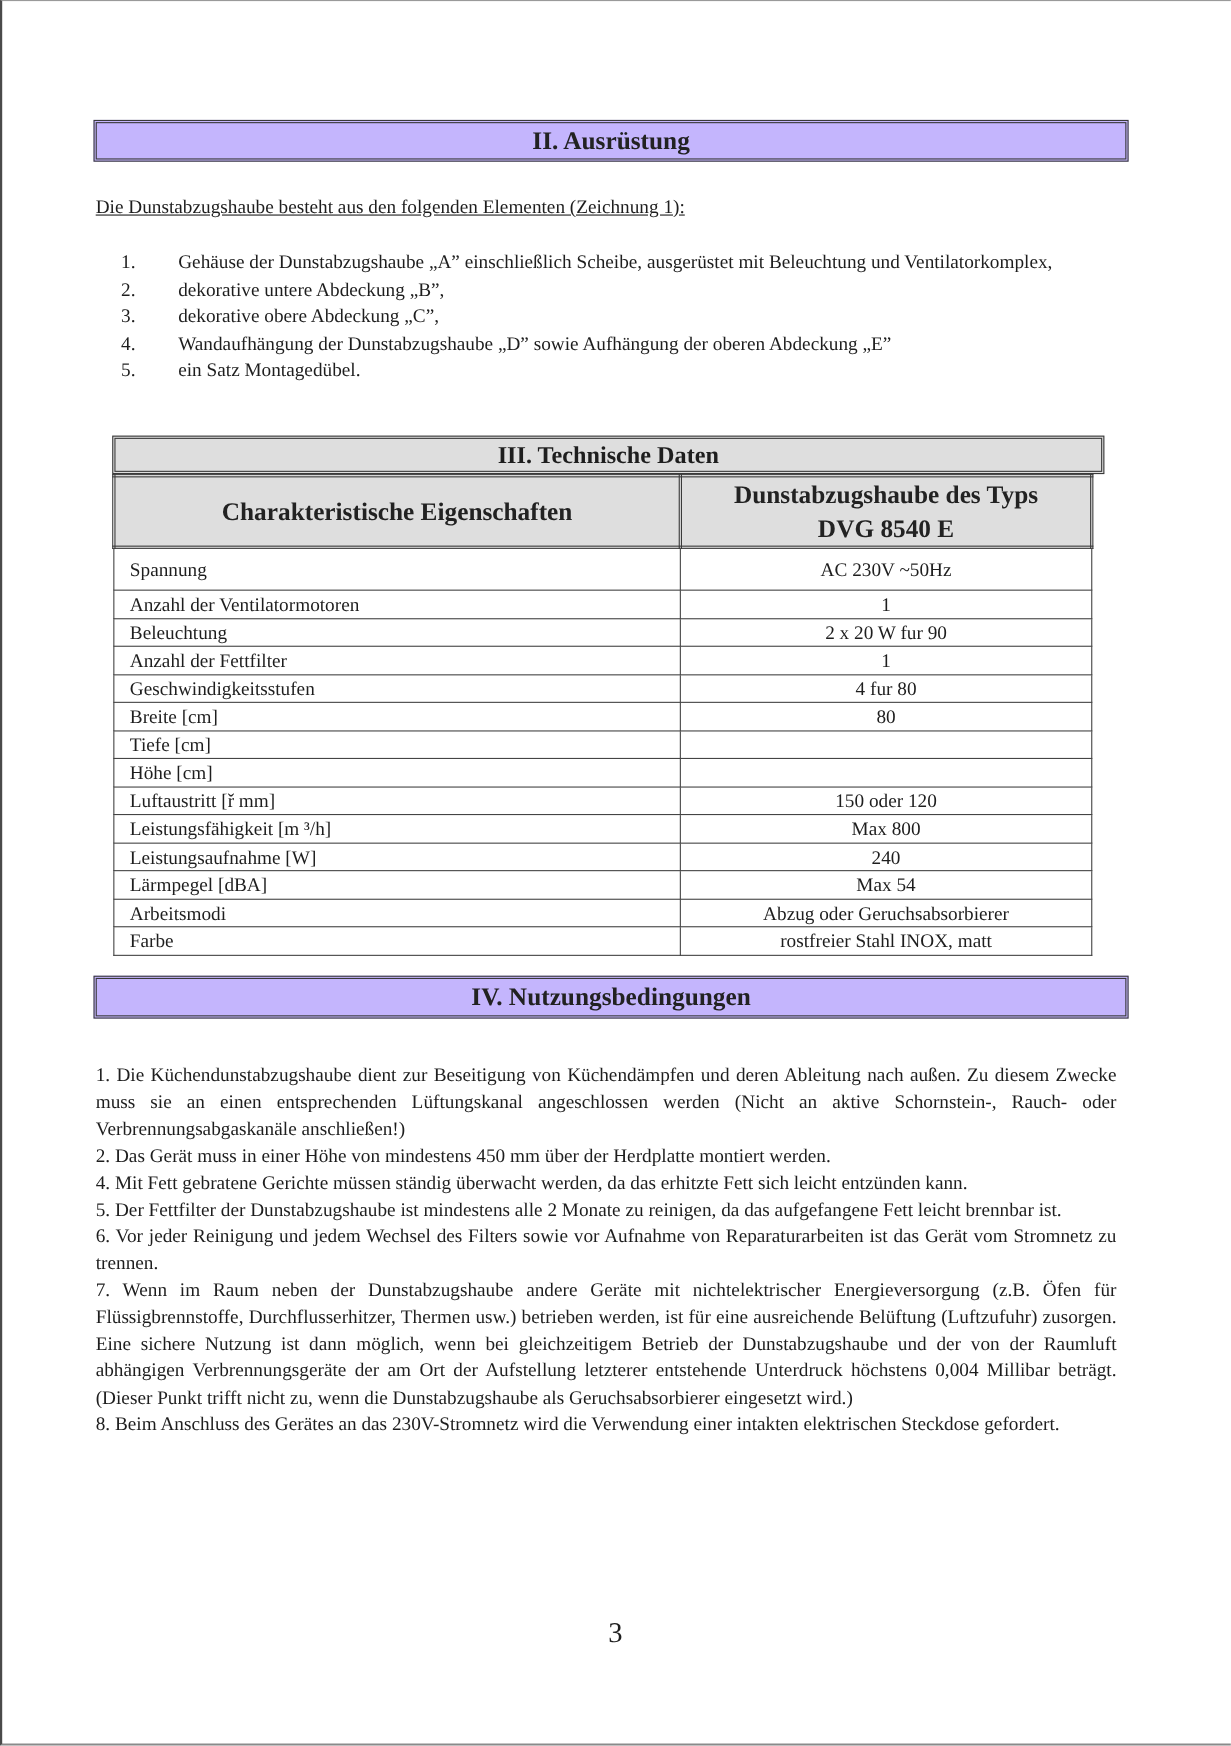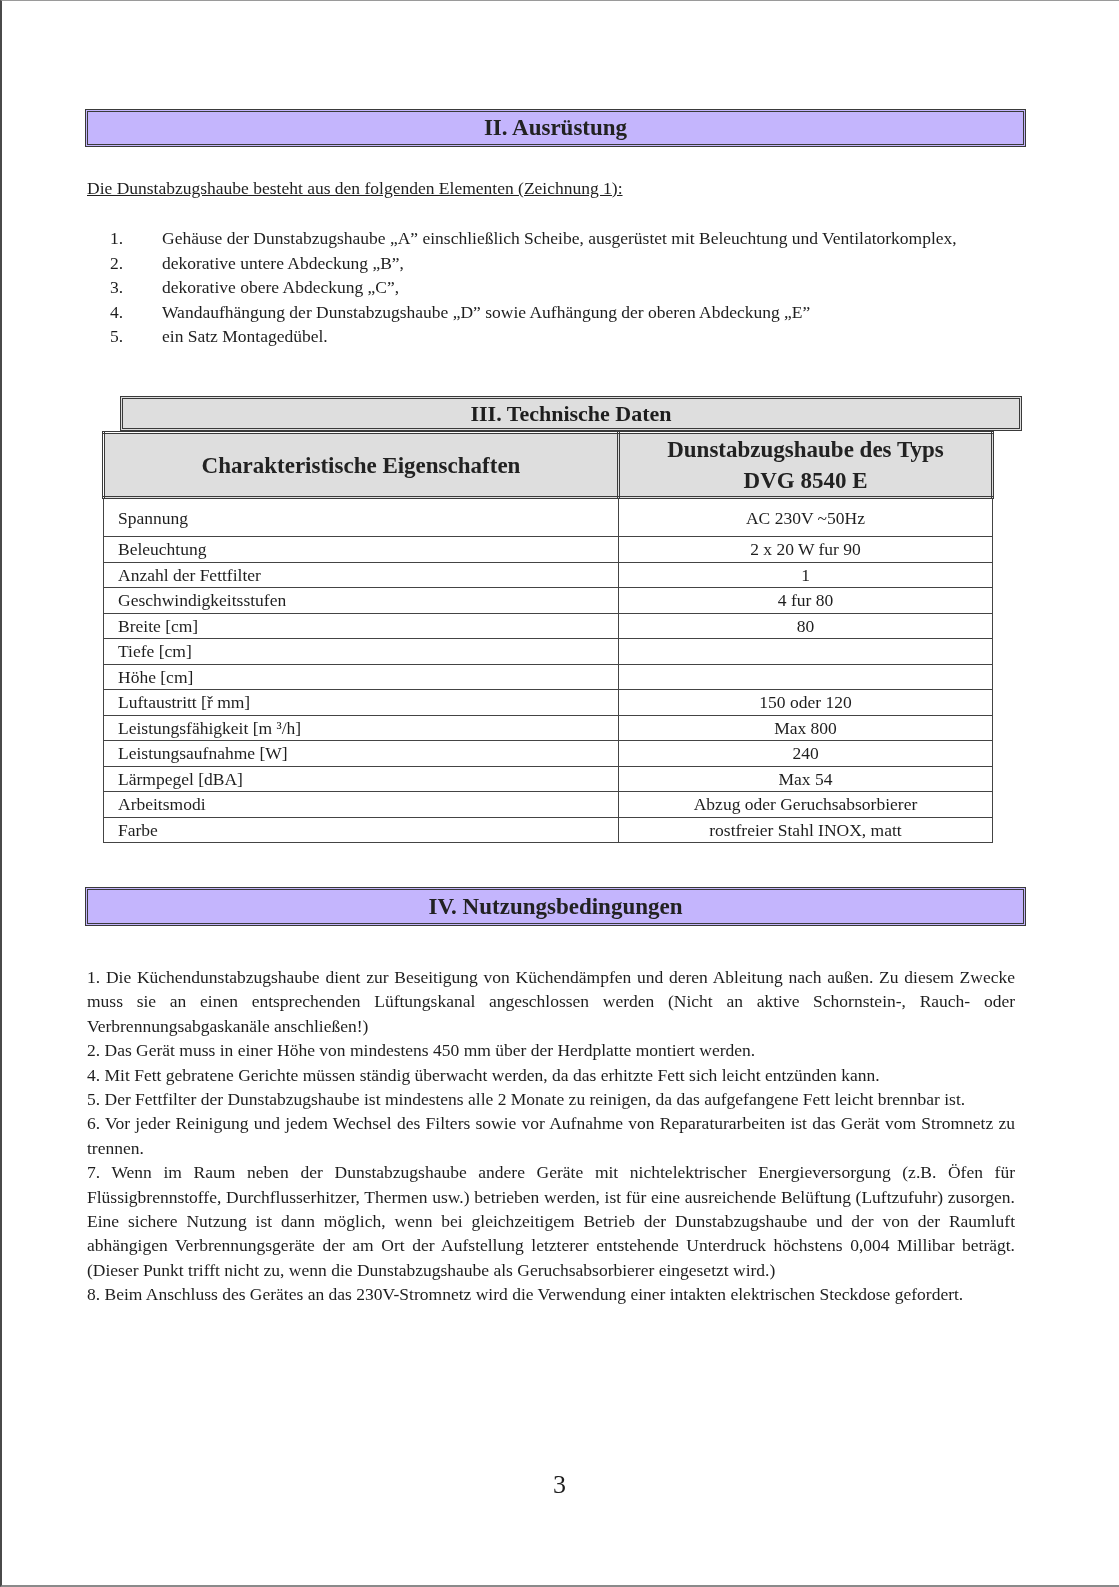--- a/index.html
+++ b/index.html
@@ -38,21 +38,21 @@
     .equip-list li { display: flex; }
     .equip-list .num { width: 52px; flex: none; }
     .equip-list .txt { flex: 1; }
 
     .tech {
       position: absolute; left: 102px; top: 396px; width: 902px;
     }
     .tech-title {
       background: #dedede; border: 3px double #3a3a3a; box-sizing: border-box;
       height: 35px; line-height: 29px; text-align: center;
-      font-weight: bold; font-size: 22px; width: 902px; margin-left: 18px;
+      font-weight: bold; font-size: 22px; width: 902px;
     }
     table.spec {
       border-collapse: collapse; width: 892px; margin-top: 0;
       font-size: 17.5px;
     }
     table.spec th {
       background: #dedede; border: 3px double #3a3a3a;
       font-weight: bold; font-size: 23px; line-height: 31px;
       height: 62px; padding: 0; color: #222;
     }
@@ -113,20 +113,24 @@
       <th>
         <div>Dunstabzugshaube des Typs</div>
         <div>DVG 8540 E</div>
       </th>
     </tr>
     <tr class="first">
           <td>Spannung</td>
           <td class="val">AC 230V ~50Hz</td>
         </tr>
     <tr>
+          <td>Anzahl der Ventilatormotoren</td>
+          <td class="val">1</td>
+        </tr>
+    <tr>
           <td>Beleuchtung</td>
           <td class="val">2 x 20 W fur 90</td>
         </tr>
     <tr>
           <td>Anzahl der Fettfilter</td>
           <td class="val">1</td>
         </tr>
     <tr>
           <td>Geschwindigkeitsstufen</td>
           <td class="val">4 fur 80</td>

